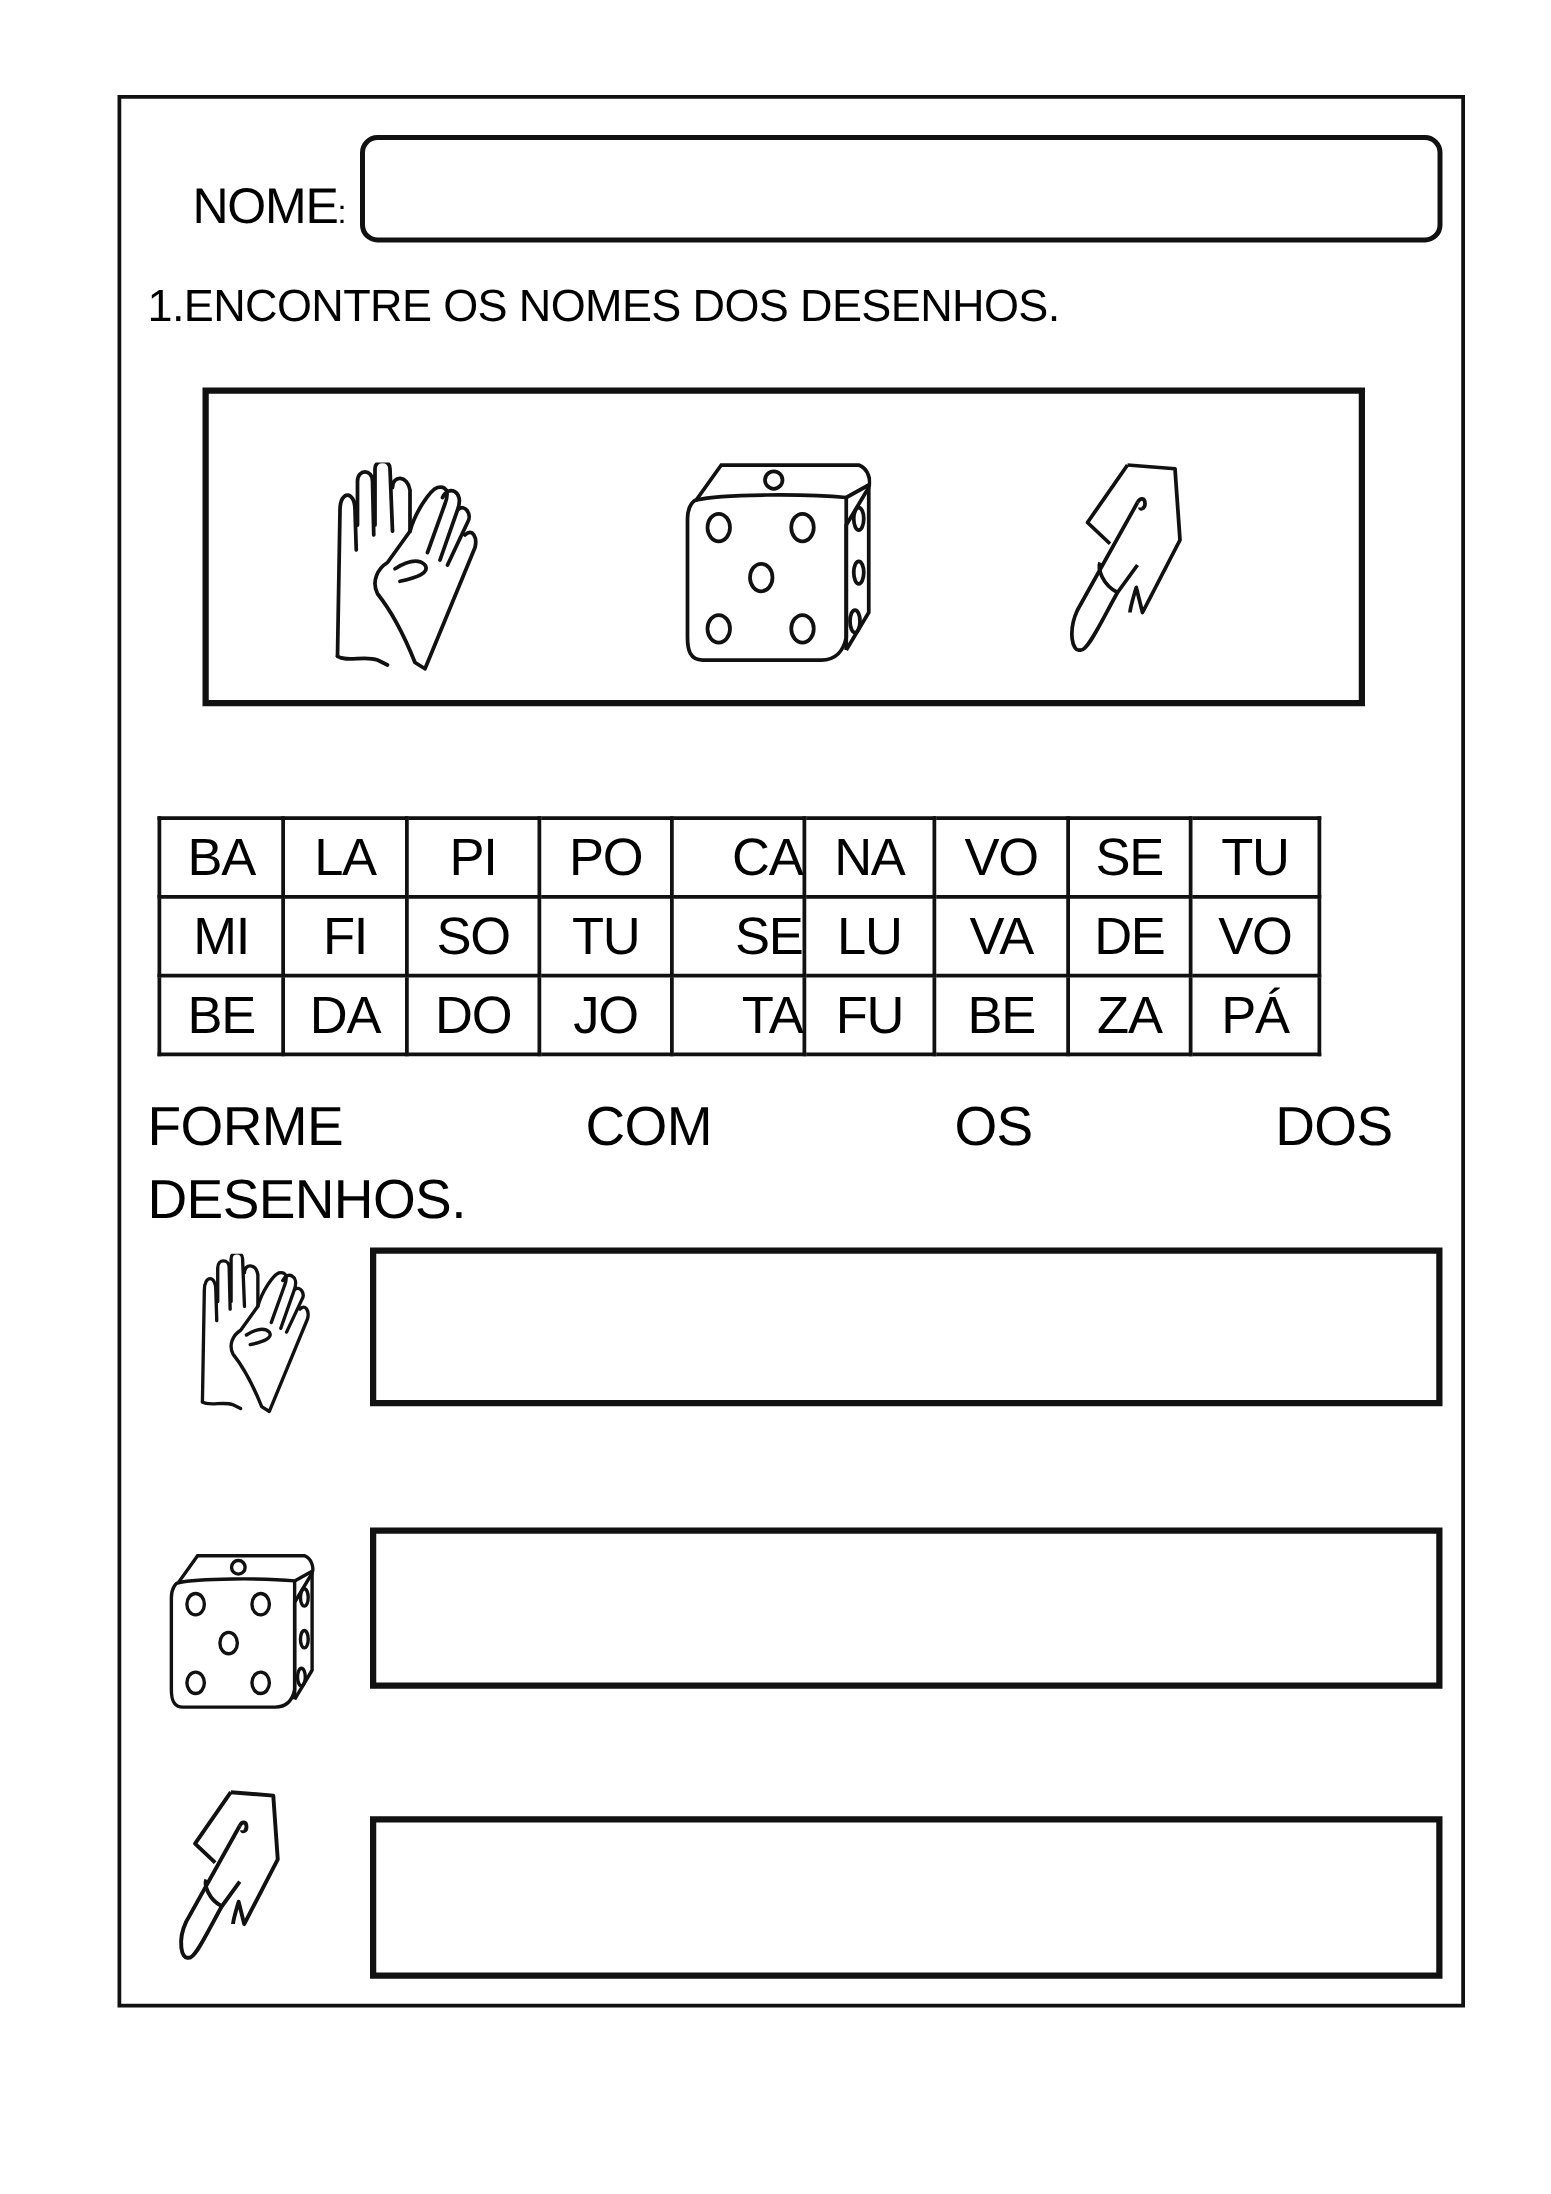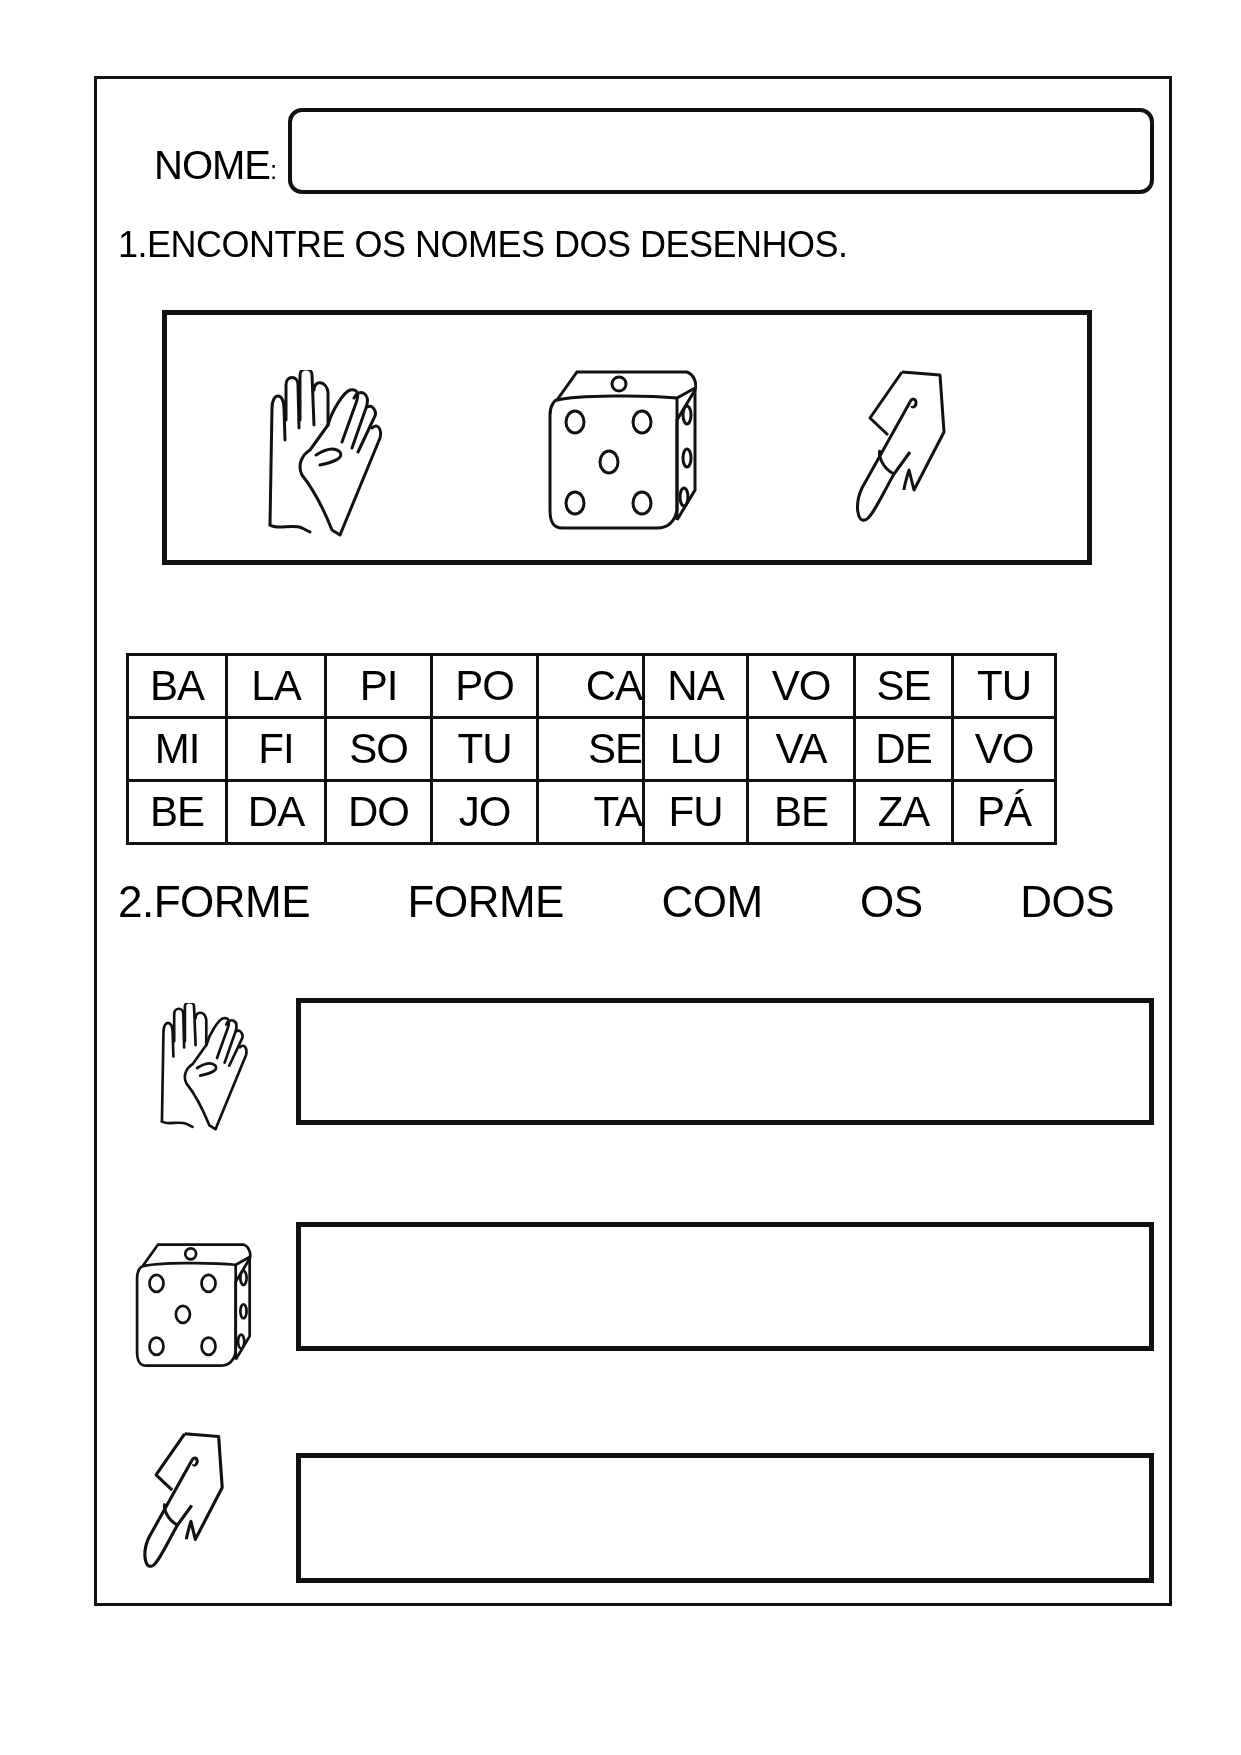--- a/index.html
+++ b/index.html
@@ -96,26 +96,26 @@
     <td class="c5">FU</td>
     <td class="c6">BE</td>
     <td class="c7">ZA</td>
     <td class="c8">PÁ</td>
   </tr>
 </tbody>
   </table>
 
 <div class="q2-title">
   <div class="line1">
-    <span>2.FORME</span>
     <span>FORME</span>
     <span>COM</span>
     <span>OS</span>
     <span>DOS</span>
   </div>
+  <div>DESENHOS.</div>
 </div>
 
 <svg class="small-pic" style="left:154px;top:1003px" width="126" height="130" viewBox="0 0 160 170" fill="none" stroke="#111" stroke-width="3.5" stroke-linecap="round" stroke-linejoin="round">
   <path d="M8 155 L10 38 C10 22 22 22 22 38 L23 70 M24 50 L24 15 C24 5 36 5 36 15 L37 58 M38 50 L38 5 C38 -3 50 -3 50 5 L52 55 M52 20 C52 10 64 10 66 22 L66 55"></path>
   <path d="M8 155 C15 160 30 154 40 158 L48 162"></path>
   <path d="M66 55 C70 40 82 22 88 20 C98 18 96 28 94 33 L80 72 M92 28 C96 18 110 22 104 38 L90 78 M104 38 C110 32 116 42 112 48 L96 82 M110 58 C116 52 120 60 118 68 L78 165 L70 160 C62 140 52 120 40 105 C35 95 40 85 48 80 L66 55"></path>
   <path d="M54 85 C62 80 72 76 78 82 C82 88 72 92 58 95"></path>
 </svg>
 <div class="answer-box" style="top:998px;height:127px;"></div>
 

